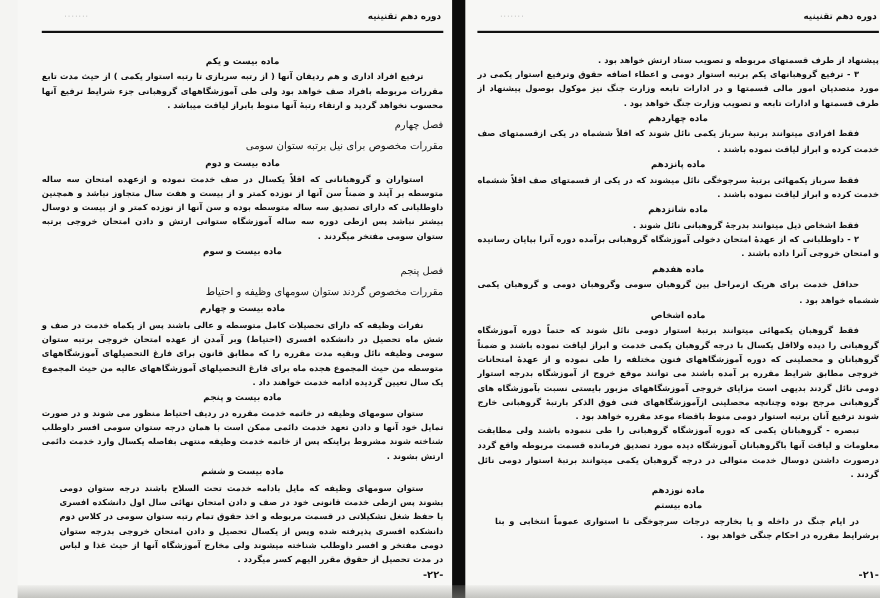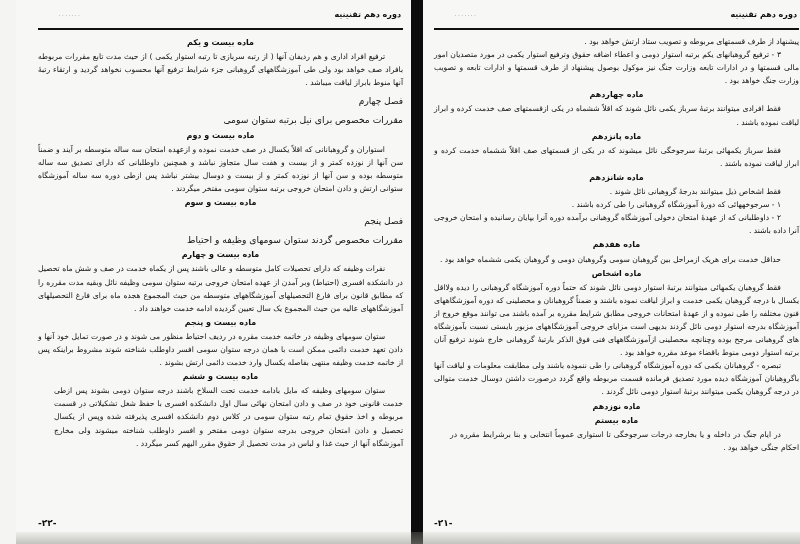--- a/index.html
+++ b/index.html
@@ -28,31 +28,31 @@
   .running-head {
     position:relative; height:26px; border-bottom:2px solid #111;
     margin-top:2px;
   }
   .running-head .title {
     position:absolute; right:2px; top:8px; font-size:8px; font-weight:bold;
   }
   .running-head .mark {
     position:absolute; left:20px; top:9px; font-size:6px; color:#999; letter-spacing:1px;
   }
-  .body { padding-top:5px; font-size:7.6px; line-height:13.1px; }
+  .body { padding-top:18px; font-size:7.6px; line-height:13.1px; }
   .article-title { text-align:center; font-weight:bold; font-size:8px; margin:1px 0 1px; }
   .chapter { font-size:9px; margin:6px 0 4px; }
   .chapter-sub { font-size:9.2px; margin:5px 0 2px; }
-  p { margin:0; text-indent:18px; }
+  p { margin:0; text-indent:18px;font-weight:bold; }
   p.noindent { text-indent:0; }
   .page-num {
-    position:absolute; bottom:16px; left:0; width:100%; text-align:left;
+    position:absolute; bottom:16px; left:0; width:100%; text-align:right;
     font-size:9px; font-weight:bold; direction:ltr;
   }
-  .bold-line { font-weight:normal;margin-left:16px; }
+  .bold-line { font-weight:bold;margin-left:16px; }
 </style>
 </head>
 <body>
 
 <div class="spread">
 
   <div class="page left">
     <div class="running-head">
       <span class="title">دوره دهم تقنینیه</span>
       <span class="mark">۰۰۰۰۰۰۰</span>
@@ -86,21 +86,20 @@
     </div>
     <div class="body">
       <p class="noindent">پیشنهاد از طرف قسمتهای مربوطه و تصویب ستاد ارتش خواهد بود .</p>
       <p>۳ - ترفیع گروهبانهای یکم برتبه استوار دومی و اعطاء اضافه حقوق وترفیع استوار یکمی در مورد متصدیان امور مالی قسمتها و در ادارات تابعه وزارت جنگ نیز موکول بوصول پیشنهاد از طرف قسمتها و ادارات تابعه و تصویب وزارت جنگ خواهد بود .</p>
       <div class="article-title">ماده چهاردهم</div>
       <p>فقط افرادی میتوانند برتبهٔ سرباز یکمی نائل شوند که اقلاً ششماه در یکی ازقسمتهای صف خدمت کرده و ابراز لیاقت نموده باشند .</p>
       <div class="article-title">ماده پانزدهم</div>
       <p>فقط سرباز یکمهائی برتبهٔ سرجوخگی نائل میشوند که در یکی از قسمتهای صف اقلاً ششماه خدمت کرده و ابراز لیاقت نموده باشند .</p>
       <div class="article-title">ماده شانزدهم</div>
       <p>فقط اشخاص ذیل میتوانند بدرجهٔ گروهبانی نائل شوند .</p>
-      <p>۱ - سرجوخههائی که دورهٔ آموزشگاه گروهبانی را طی کرده باشند .</p>
       <p>۲ - داوطلبانی که از عهدهٔ امتحان دخولی آموزشگاه گروهبانی برآمده دوره آنرا بپایان رسانیده و امتحان خروجی آنرا داده باشند .</p>
       <div class="article-title">ماده هفدهم</div>
       <p>حداقل خدمت برای هریک ازمراحل بین گروهبان سومی وگروهبان دومی و گروهبان یکمی ششماه خواهد بود .</p>
       <div class="article-title">ماده اشخاص</div>
       <p>فقط گروهبان یکمهائی میتوانند برتبهٔ استوار دومی نائل شوند که حتماً دوره آموزشگاه گروهبانی را دیده ولااقل یکسال با درجه گروهبان یکمی خدمت و ابراز لیاقت نموده باشند و ضمناً گروهبانان و محصلینی که دوره آموزشگاههای فنون مختلفه را طی نموده و از عهدهٔ امتحانات خروجی مطابق شرایط مقرره بر آمده باشند می توانند موقع خروج از آموزشگاه بدرجه استوار دومی نائل گردند بدیهی است مزایای خروجی آموزشگاههای مزبور بایستی نسبت بآموزشگاه های گروهبانی مرجح بوده وچنانچه محصلینی ازآموزشگاههای فنی فوق الذکر بارتبهٔ گروهبانی خارج شوند ترفیع آنان برتبه استوار دومی منوط باقضاء موعد مقرره خواهد بود .</p>
       <p>تبصره - گروهبانان یکمی که دوره آموزشگاه گروهبانی را طی ننموده باشند ولی مطابقت معلومات و لیاقت آنها باگروهبانان آموزشگاه دیده مورد تصدیق فرمانده قسمت مربوطه واقع گردد درصورت داشتن دوسال خدمت متوالی در درجه گروهبان یکمی میتوانند برتبهٔ استوار دومی نائل گردند .</p>
       <div class="article-title">ماده نوزدهم</div>
       <div class="article-title">ماده بیستم</div>
       <p class="bold-line">در ایام جنگ در داخله و یا بخارجه درجات سرجوخگی تا استواری عموماً انتخابی و بنا برشرایط مقرره در احکام جنگی خواهد بود .</p>
     </div>

